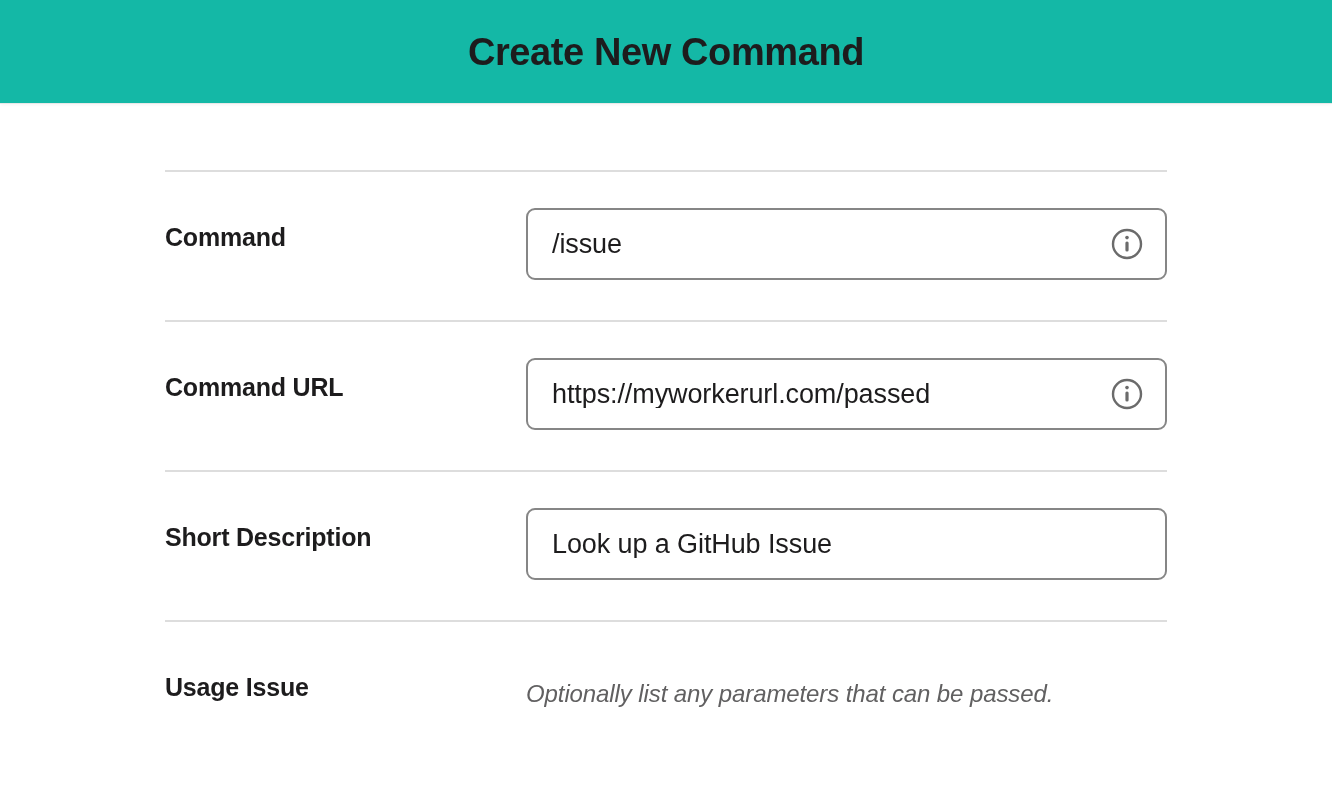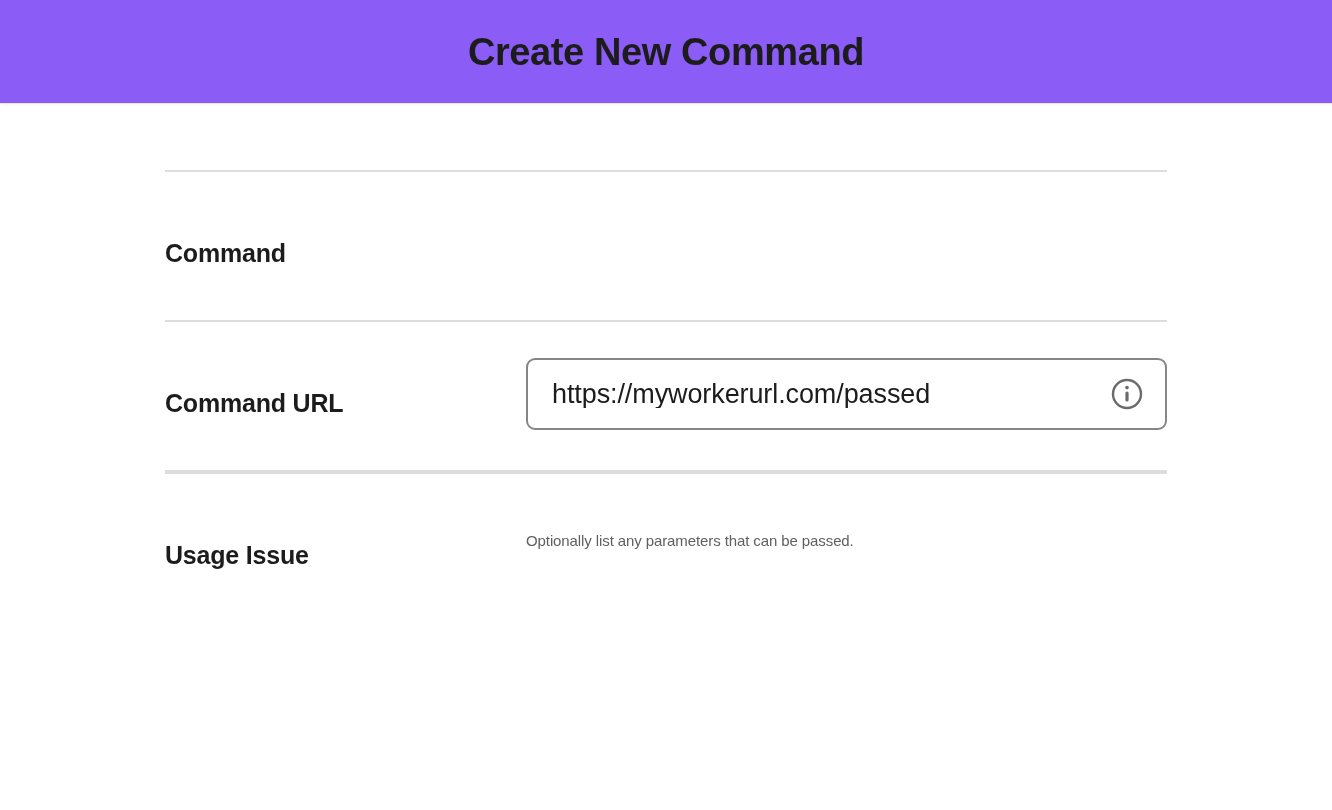--- a/index.html
+++ b/index.html
@@ -13,21 +13,21 @@
     font-family: "Liberation Sans", sans-serif;
     color: #1d1c1d;
     overflow: hidden;
     position: relative;
   }
 
   
   .modal-header {
     height: 104px;
     box-sizing: border-box;
-    background: #8b5cf6;
+    background: #14b8a6;
     display: flex;
     align-items: center;
     justify-content: center;
     border-bottom: 1px solid #e8e8e8;
     box-shadow: 0 2px 3px -1px rgba(0, 0, 0, 0.045);
     position: relative;
     z-index: 5;
   }
   .modal-title {
     font-size: 38px;
@@ -66,21 +66,21 @@
   }
 
   .field-label {
     width: 361px;            
     flex: 0 0 361px;
     box-sizing: border-box;
     font-size: 25px;
     font-weight: bold;
     color: #1d1c1d;
     letter-spacing: -0.2px;
-    padding-top: 68px;
+    padding-top: 52px;
     line-height: 1.1;
   }
 
   .field-control {
     flex: 1 1 auto;
     padding-top: 36px;
   }
 
   .text-input {
     box-sizing: border-box;
@@ -107,58 +107,77 @@
   .info-icon {
     flex: 0 0 auto;
     width: 32px;
     height: 32px;
     display: block;
     margin-left: 10px;
     cursor: pointer;
   }
 
   .help-text {
-    font-size: 15px;
+    font-size: 24px;
     color: #616061;
     margin-top: 22px;
     letter-spacing: -0.1px;
     line-height: 1.2;
+    font-style: italic;
   }
 </style>
 </head>
 <body>
 
 <div class="modal-header">
   <div class="modal-title">Create New Command</div>
 </div>
 
 <div class="modal-body">
   <div class="form-area">
 
     <div class="divider"></div>
     <div class="form-row">
       <div class="field-label">Command</div>
+      <div class="field-control">
+        <div class="text-input">
+          <span class="input-value">/issue</span>
+          <svg class="info-icon" viewBox="0 0 32 32">
+            <circle cx="16" cy="16" r="14" fill="none" stroke="#6b6b6b" stroke-width="2.4"></circle>
+            <circle cx="16" cy="9.6" r="1.8" fill="#6b6b6b"></circle>
+            <rect x="14.4" y="13.4" width="3.2" height="10" rx="1.5" fill="#6b6b6b"></rect>
+          </svg>
+        </div>
+      </div>
     </div>
 
     <div class="divider"></div>
     <div class="form-row">
       <div class="field-label">Command URL</div>
       <div class="field-control">
         <div class="text-input">
           <span class="input-value">https://myworkerurl.com/passed</span>
           <svg class="info-icon" viewBox="0 0 32 32">
             <circle cx="16" cy="16" r="14" fill="none" stroke="#6b6b6b" stroke-width="2.4"></circle>
             <circle cx="16" cy="9.6" r="1.8" fill="#6b6b6b"></circle>
             <rect x="14.4" y="13.4" width="3.2" height="10" rx="1.5" fill="#6b6b6b"></rect>
           </svg>
         </div>
       </div>
     </div>
 
     <div class="divider"></div>
+    <div class="form-row">
+      <div class="field-label">Short Description</div>
+      <div class="field-control">
+        <div class="text-input">
+          <span class="input-value">Look up a GitHub Issue</span>
+        </div>
+      </div>
+    </div>
 
     <div class="divider"></div>
     <div class="form-row row-last">
       <div class="field-label">Usage Issue</div>
       <div class="field-control">
         <div class="help-text">Optionally list any parameters that can be passed.</div>
       </div>
     </div>
 
   </div>

